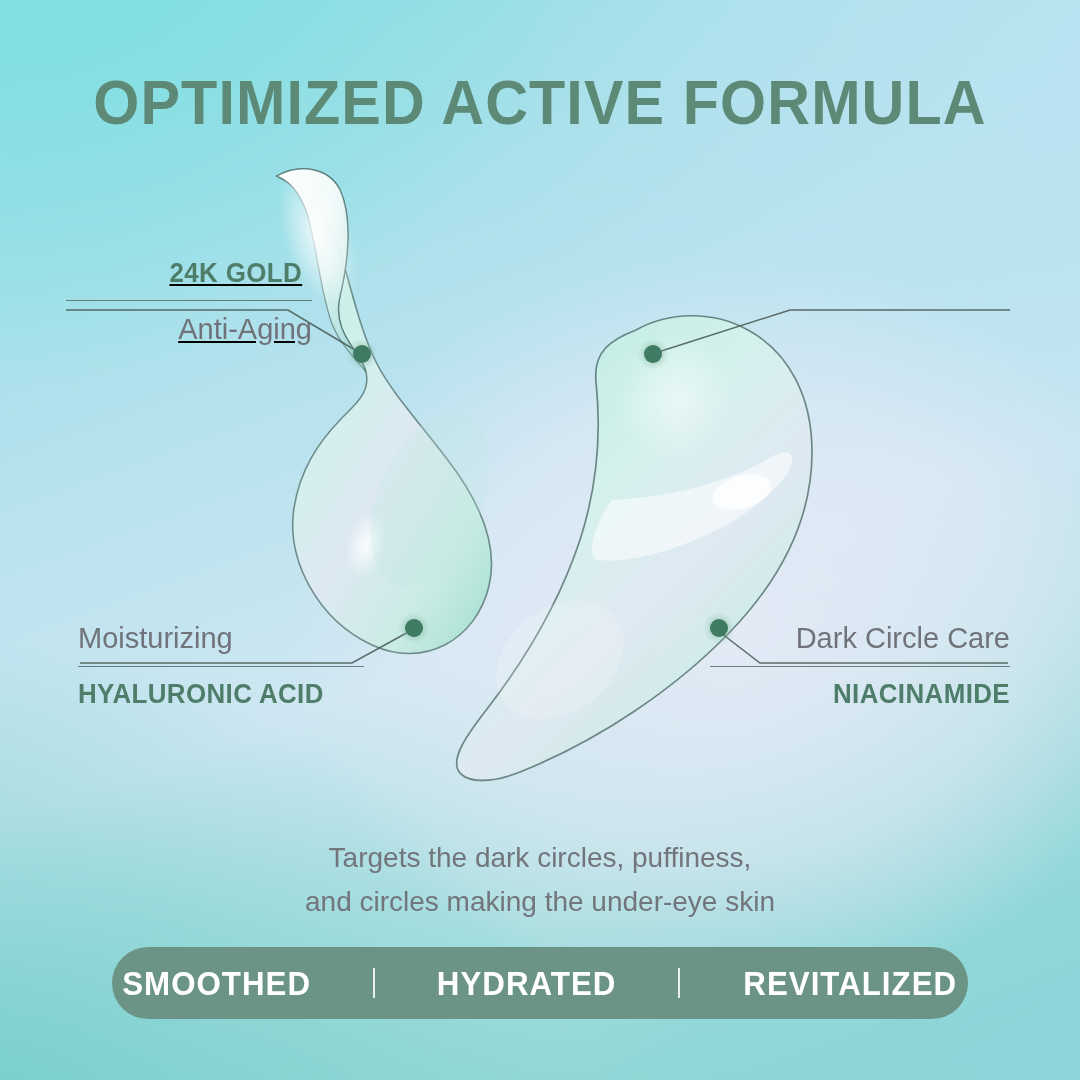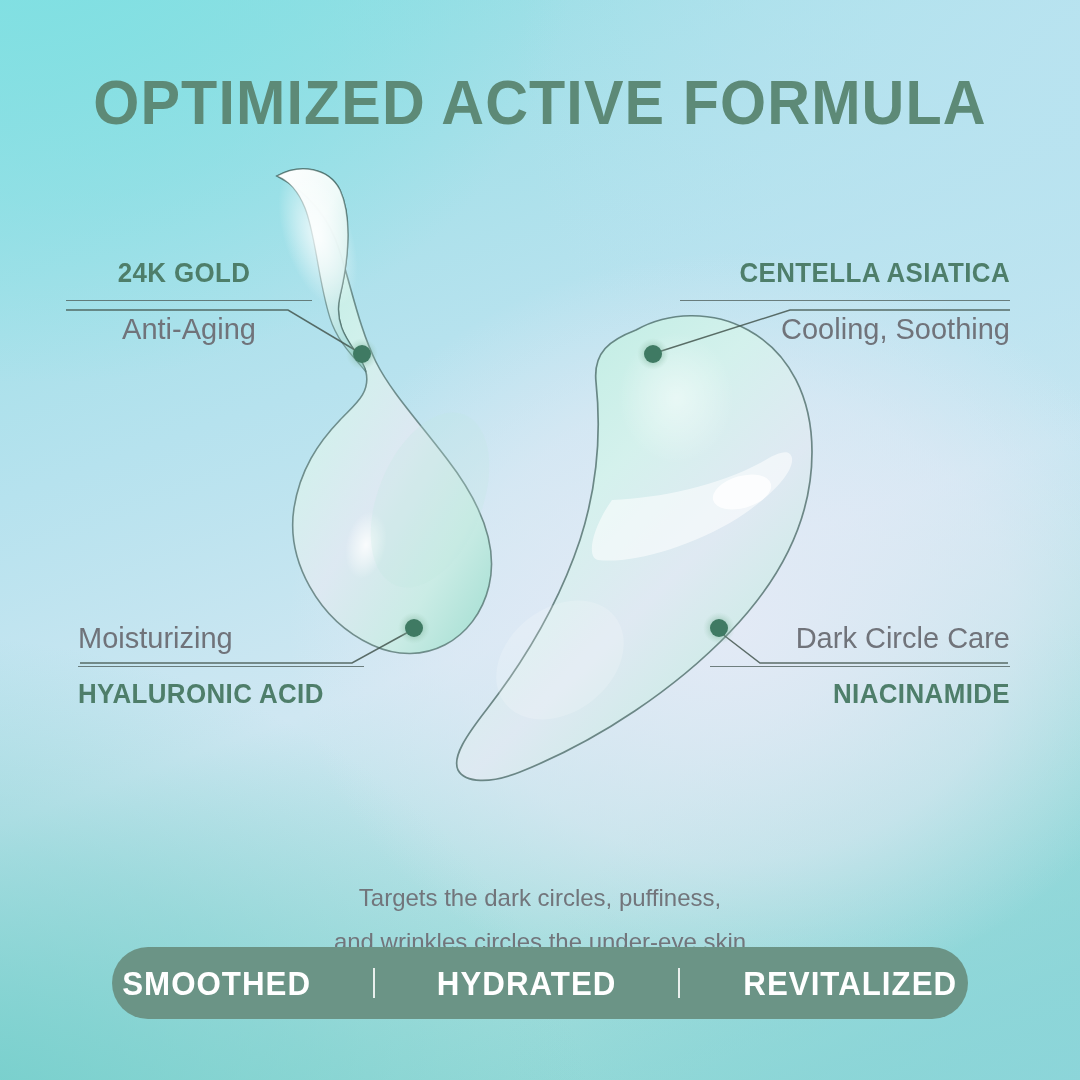--- a/index.html
+++ b/index.html
@@ -54,36 +54,36 @@
   .cal-title.r { transform-origin:right center; }
 
   .cal-sub {
     font-size:29px;
     color:#70737a;
     white-space:nowrap;
   }
 
   .rule { height:1px; background:#50605c; opacity:.78; }
 
-  .c-tl { left:66px;  top:258px; width:246px; text-align:center; }
+  .c-tl { left:66px;  top:258px; width:246px; text-align:right;text-decoration:underline; }
   .c-tr { right:70px; top:258px; width:330px; text-align:right; }
   .c-bl { left:78px;  top:622px; width:286px; text-align:left; }
   .c-br { right:70px; top:622px; width:300px; text-align:right; }
 
   .c-tl .rule, .c-tr .rule, .c-bl .rule, .c-br .rule { margin:11px 0 12px; }
   .c-tl .rule { width:246px; }
   .c-tr .rule { width:330px; margin-left:auto; }
   .c-bl .rule { width:286px; }
   .c-br .rule { width:300px; margin-left:auto; }
 
   
   .desc {
-    position:absolute; left:0; top:876px; width:1080px;
+    position:absolute; left:0; top:836px; width:1080px;
     text-align:center;
-    font-size:24px;
+    font-size:28px;
     line-height:44px;
     color:#72757b;
   }
 
   
   .pill {
     position:absolute;
     left:112px; top:947px;
     width:856px; height:72px;
     background:#6b9486;
@@ -225,41 +225,36 @@
       </g>
     </g>
   </svg>
 
   <div class="callout c-tl">
     <div class="cal-title l">24K GOLD</div>
     <div class="rule"></div>
     <div class="cal-sub">Anti-Aging</div>
   </div>
 
-  <div class="callout c-tr">
-    <div class="cal-title r">CENTELLA ASIATICA</div>
-    <div class="rule"></div>
-    <div class="cal-sub">Cooling, Soothing</div>
-  </div>
 
   <div class="callout c-bl">
     <div class="cal-sub">Moisturizing</div>
     <div class="rule"></div>
     <div class="cal-title l">HYALURONIC ACID</div>
   </div>
 
   <div class="callout c-br">
     <div class="cal-sub">Dark Circle Care</div>
     <div class="rule"></div>
     <div class="cal-title r">NIACINAMIDE</div>
   </div>
 
   <div class="desc">
     <div>Targets the dark circles, puffiness,</div>
-    <div>and wrinkles circles the under-eye skin</div>
+    <div>and circles making the under-eye skin</div>
   </div>
 
   <div class="pill">
     <span class="pill-item">SMOOTHED</span>
     <span class="pill-sep"></span>
     <span class="pill-item">HYDRATED</span>
     <span class="pill-sep"></span>
     <span class="pill-item">REVITALIZED</span>
   </div>
 

